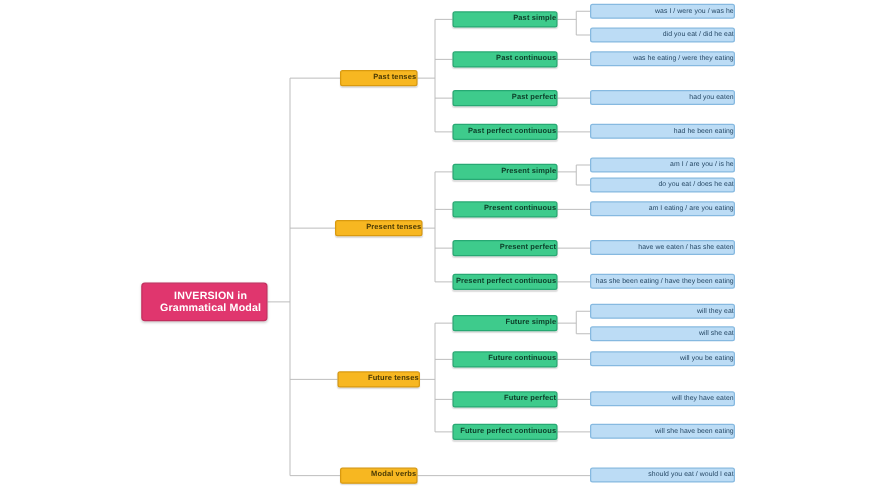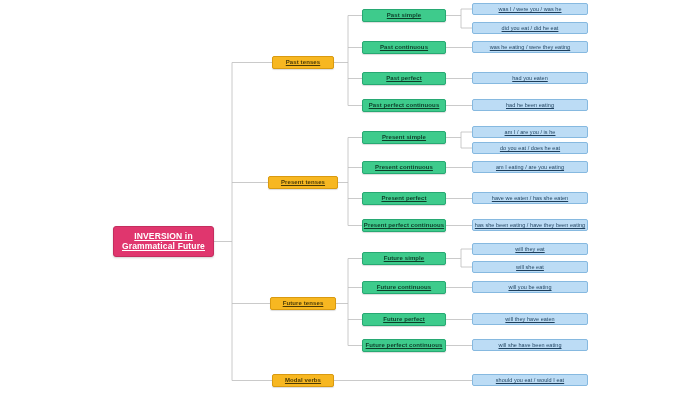--- a/index.html
+++ b/index.html
@@ -22,24 +22,23 @@
     top: 0;
     width: 700px;
     height: 393px;
     pointer-events: none;
   }
   .node {
     position: absolute;
     box-sizing: border-box;
     display: flex;
     align-items: center;
-    justify-content: center;
+    justify-content: flex-end;
     text-align: center;
     line-height: 1.15;
-    text-decoration: underline;
   }
   .root-node {
     background: #e0366e;
     border: 1px solid #c42d5e;
     border-radius: 3px;
     color: #ffffff;
     font-weight: bold;
     font-size: 8.5px;
     letter-spacing: 0.15px;
     box-shadow: 0 1px 2px rgba(0,0,0,0.18);
@@ -126,21 +125,21 @@
       <path d="M461 267 H472" fill="none" stroke="#bdbdbd" stroke-width="0.8"></path>
       <path d="M446 287.5 H472" fill="none" stroke="#bdbdbd" stroke-width="0.8"></path>
       <path d="M446 319.5 H472" fill="none" stroke="#bdbdbd" stroke-width="0.8"></path>
       <path d="M446 345.5 H472" fill="none" stroke="#bdbdbd" stroke-width="0.8"></path>
       <path d="M334 380.5 H472" fill="none" stroke="#bdbdbd" stroke-width="0.8"></path>
     </svg>
 
   <div class="node root-node" style="left:113px; top:226px; width:101px; height:31px;">
     <div>
       <span>INVERSION in</span>
-      <span>Grammatical Future</span>
+      <span>Grammatical Modal</span>
     </div>
   </div>
 
   <div class="node cat-node" style="left:272px; top:56px; width:62px; height:13px;">
     <span>Past tenses</span>
   </div>
   <div class="node cat-node" style="left:268px; top:176px; width:70px; height:13px;">
     <span>Present tenses</span>
   </div>
   <div class="node cat-node" style="left:270px; top:297px; width:66px; height:13px;">

